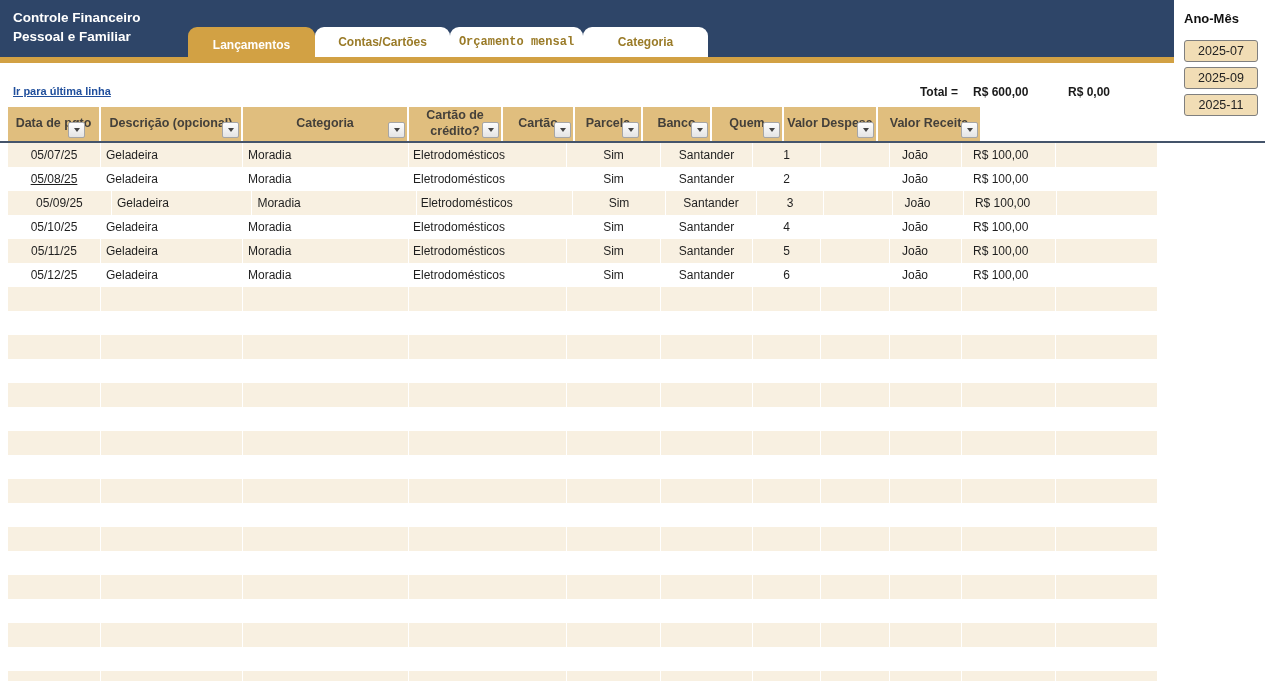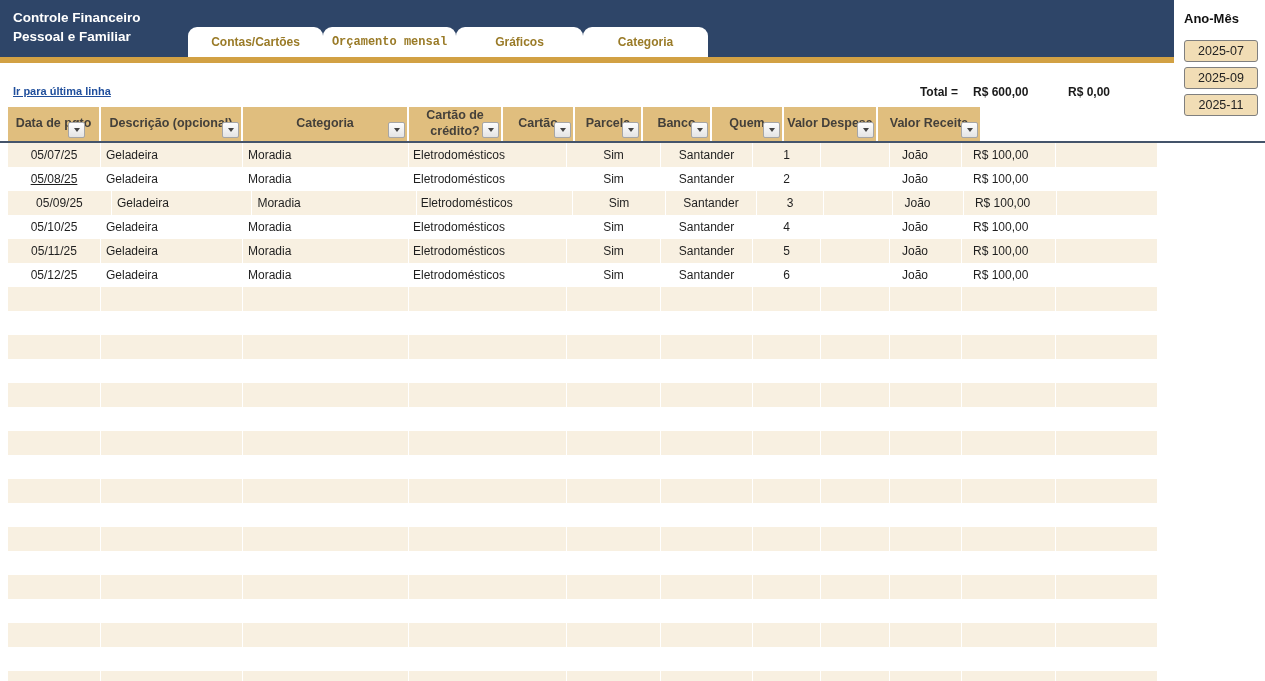--- a/index.html
+++ b/index.html
@@ -54,23 +54,23 @@
 </head>
 <body>
 
 <div class="topband"></div>
 <div class="goldband"></div>
 <div class="apptitle">
   <div>Controle Financeiro</div>
   <div>Pessoal e Familiar</div>
 </div>
 <div class="tabbar">
+    <div class="tab active" style="width: 127px;">Lançamentos</div>
     <div class="tab" style="width: 135px;">Contas/Cartões</div>
     <div class="tab" style="width: 133px; font-family: Liberation Mono, monospace;">Orçamento mensal</div>
-    <div class="tab" style="width: 127px;">Gráficos</div>
     <div class="tab" style="width: 125px;">Categoria</div>
   </div>
 
 <div class="side-title">Ano-Mês</div>
 <div id="anoMesButtons">
     <div class="ano-btn" style="top: 40px;">2025-07</div>
     <div class="ano-btn" style="top: 67px;">2025-09</div>
     <div class="ano-btn" style="top: 94px;">2025-11</div>
   </div>
 

